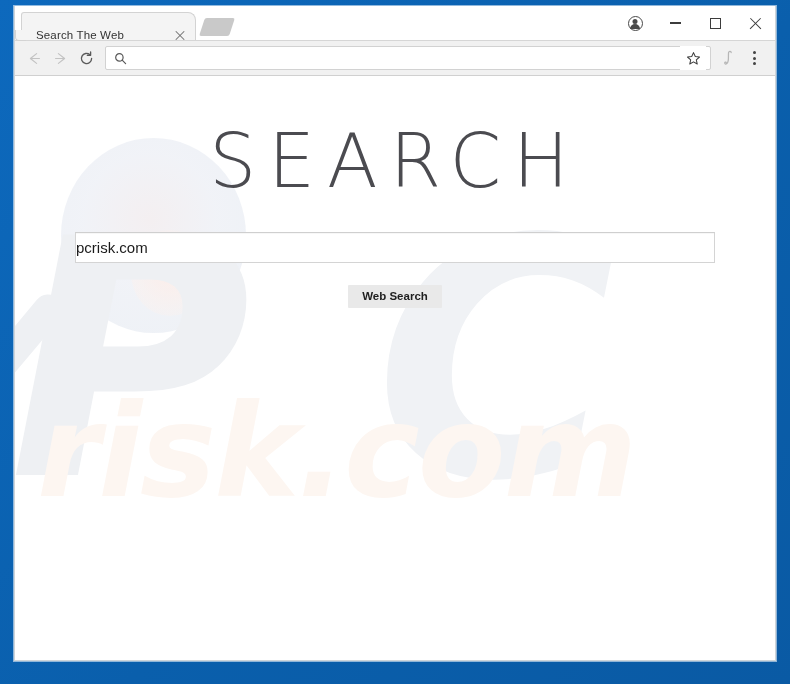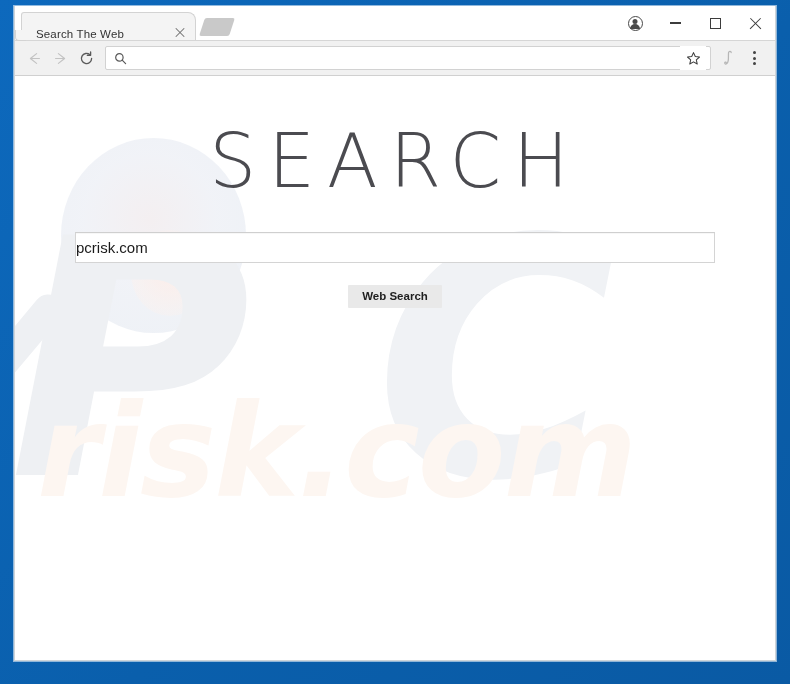--- a/index.html
+++ b/index.html
@@ -55,25 +55,25 @@
     background: #ffffff;
     display: flex;
     align-items: flex-end;
     padding-left: 6px;
     flex: 0 0 auto;
   }
 
   .tab {
     position: relative;
     display: flex;
-    align-items: flex-end;
+    align-items: flex-start;
     height: 28px;
     min-width: 175px;
     max-width: 175px;
-    padding: 0 8px 0 14px;
+    padding: 16px 8px 0 14px;
     background: #f4f4f4;
     border: 1px solid #d3d3d3;
     border-bottom: none;
     border-radius: 3px 8px 0 0;
     transform: skewX(0deg);
   }
 
   .tab::before {
     content: "";
     position: absolute;

